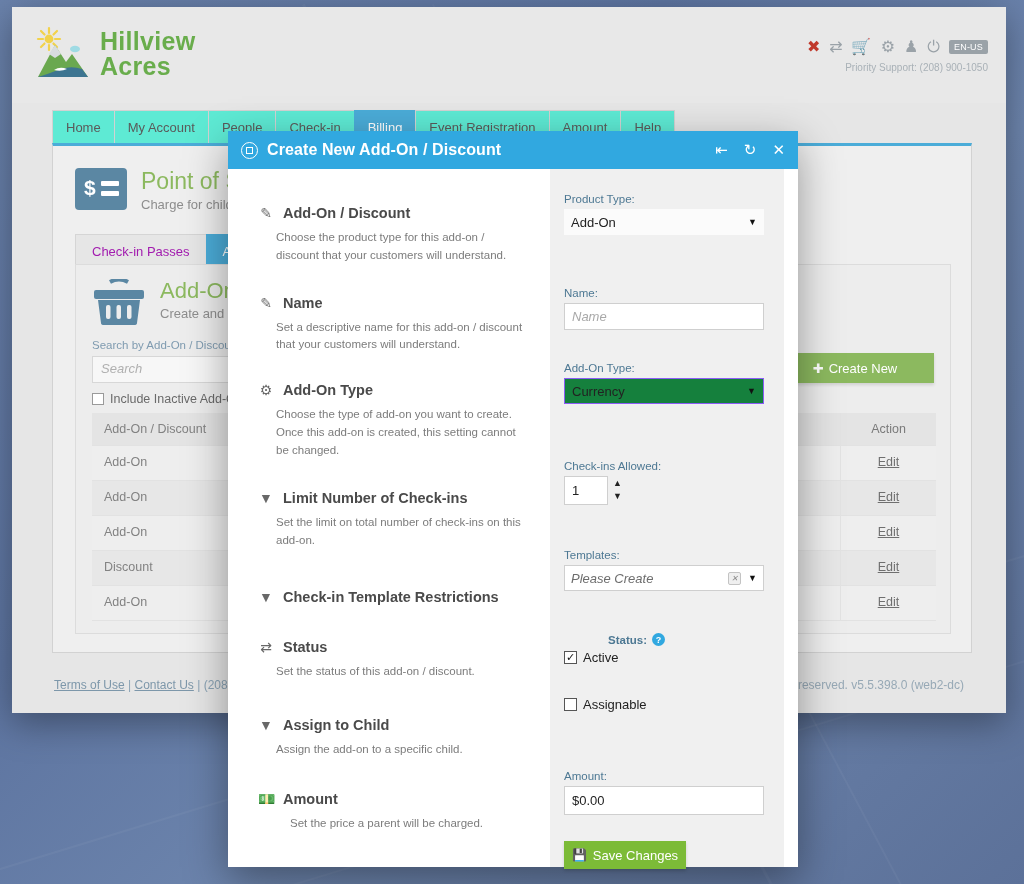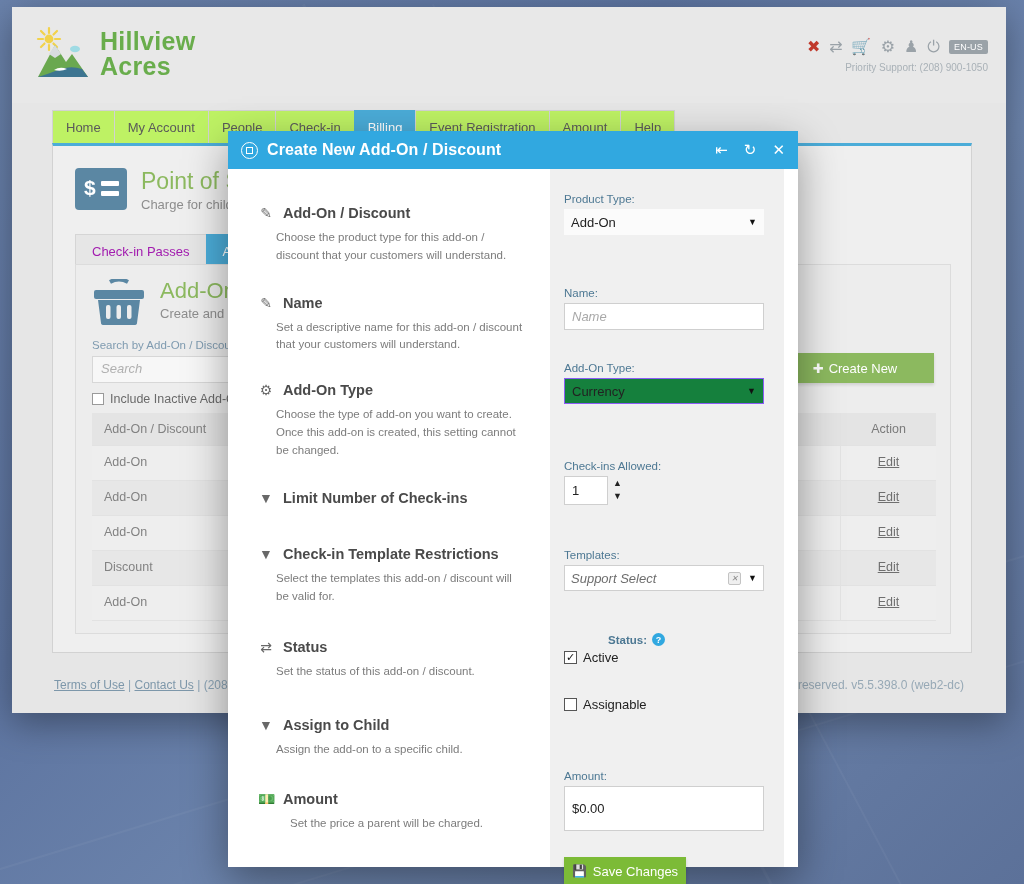--- a/index.html
+++ b/index.html
@@ -35,21 +35,21 @@
 
   .hdr-right { position:absolute; right:18px; top:32px; text-align:right; }
   .hdr-icons { display:flex; gap:9px; align-items:center; justify-content:flex-end; color:#9aa2a8; font-size:16px; }
   .hdr-icons .i { line-height:1; }
   .lang-badge { background:#9aa2a8; color:#fff; font-size:9px; padding:2px 5px; border-radius:2px; letter-spacing:0.2px; }
   .support-line { margin-top:7px; font-size:10px; color:#a9b1b7; }
 
   
   .navtabs { position:absolute; left:40px; top:103px; display:flex; font-size:13px; }
   .navtabs .tab {
-    padding:9px 13px 10px; background:#bef264; border:1px solid #d2d2d2; border-bottom:none;
+    padding:9px 13px 10px; background:#5eead4; border:1px solid #d2d2d2; border-bottom:none;
     color:#5a5a5a; margin-right:-1px;
   }
   .navtabs .tab.active { background:#4bacd8; color:#fff; border-color:#4bacd8; }
 
   
   .content-card {
     position:absolute; left:40px; top:136px; width:920px; height:510px;
     background:#efefef; border:1px solid #d2d2d2; border-top:3px solid #4bacd8;
   }
   .pos-head { position:absolute; left:22px; top:22px; display:flex; gap:14px; align-items:flex-start; }
@@ -404,28 +404,28 @@
           <span class="sec-title">Add-On Type</span>
         </div>
         <div class="sec-desc">Choose the type of add-on you want to create. Once this add-on is created, this setting cannot be changed.</div>
       </div>
 
       <div class="sec" style="margin-bottom:40px;">
         <div class="sec-head">
           <span class="sec-ico">▼</span>
           <span class="sec-title">Limit Number of Check-ins</span>
         </div>
+        <div class="sec-desc">Set the limit on total number of check-ins on this add-on.</div>
       </div>
 
       <div class="sec" style="margin-bottom:34px;">
         <div class="sec-head">
           <span class="sec-ico">▼</span>
           <span class="sec-title">Check-in Template Restrictions</span>
         </div>
-        <div class="sec-desc">Select the templates this add-on / discount will be valid for.</div>
       </div>
 
       <div class="sec" style="margin-bottom:36px;">
         <div class="sec-head">
           <span class="sec-ico">⇄</span>
           <span class="sec-title">Status</span>
         </div>
         <div class="sec-desc">Set the status of this add-on / discount.</div>
       </div>
 
@@ -476,21 +476,21 @@
           <div class="arrows">
             <span>▲</span>
             <span>▼</span>
           </div>
         </div>
       </div>
 
       <div class="fld" style="margin-bottom:42px;">
         <div class="fld-label">Templates:</div>
         <div class="tmpl">
-          <span>Support Select</span>
+          <span>Please Create</span>
           <span class="clear">✕</span>
           <span class="caret">▼</span>
         </div>
       </div>
 
       <div class="fld" style="margin-bottom:32px;">
         <div class="status-label">
           <span>Status:</span>
           <span class="qmark">?</span>
         </div>
@@ -502,21 +502,21 @@
 
       <div class="fld" style="margin-bottom:58px;">
         <div class="chk-row">
           <span class="chk"></span>
           <span>Assignable</span>
         </div>
       </div>
 
       <div class="fld">
         <div class="fld-label">Amount:</div>
-        <div class="txt val" style="height:45px;">$0.00</div>
+        <div class="txt val" style="height:29px;">$0.00</div>
       </div>
 
       <div class="save-btn">
         <span class="save-ico">💾</span>
         <span>Save Changes</span>
       </div>
     </div>
   </div>
 </div>
 

